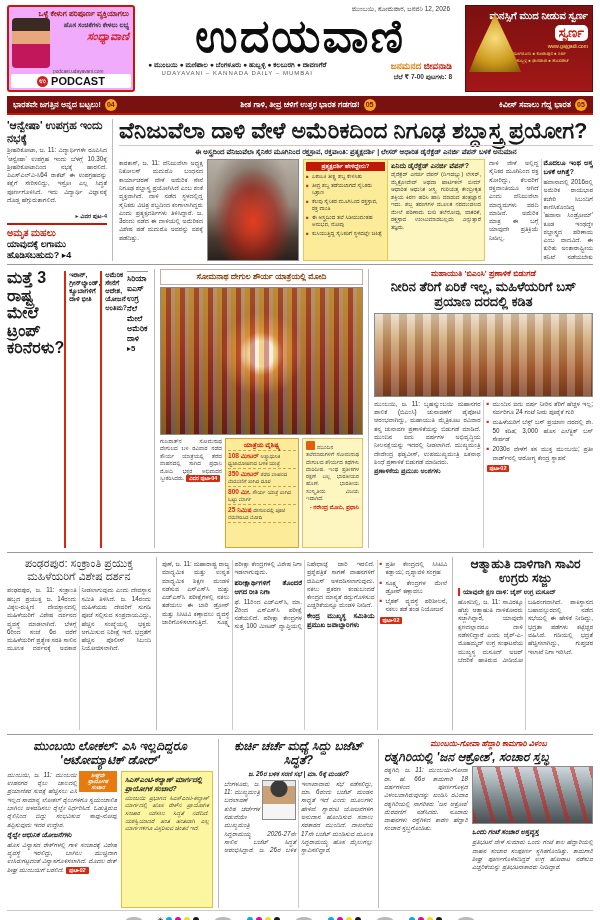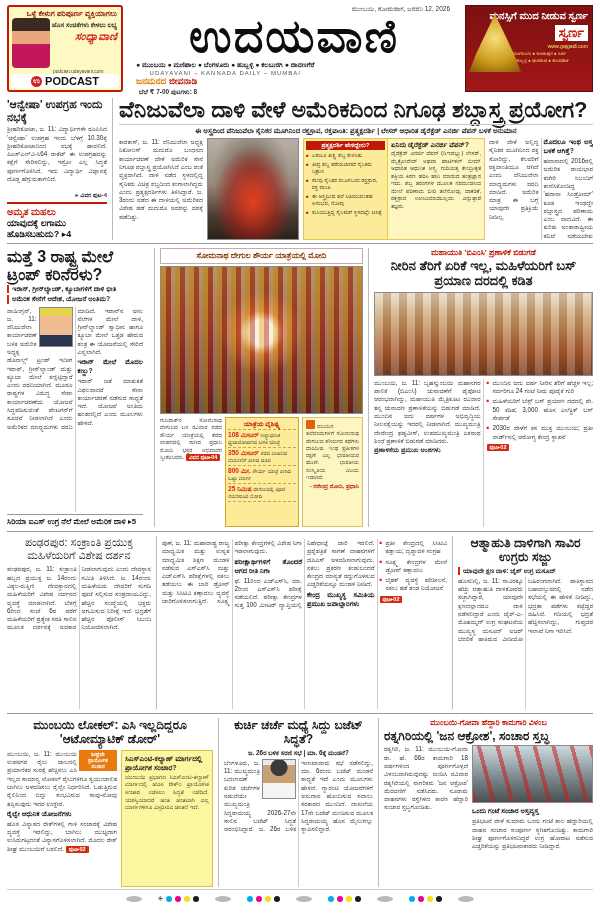--- a/index.html
+++ b/index.html
@@ -1,50 +1,50 @@
 <!DOCTYPE html>
 <html><head>
 <meta charset="utf-8">
 <style>
   html,body{margin:0;padding:0;background:#e9e9e9;}
   .page{width:600px;height:920px;margin:0 auto;background:#fff;position:relative;overflow:hidden;
         font-family:"Liberation Sans","DejaVu Sans",sans-serif;color:#1a1a1a;}
   
   .masthead{display:flex;gap:5px;padding:5px 7px 2px;height:94px;box-sizing:border-box;}
-  .podcast-ad{width:116px;border:2px solid #c21807;border-radius:3px;background:#fef9c3;position:relative;
+  .podcast-ad{width:128px;border:2px solid #c21807;border-radius:3px;background:#f0abfc;position:relative;
               box-sizing:border-box;padding:3px 4px;text-align:right;}
   .pa-woman{position:absolute;left:3px;bottom:22px;width:38px;height:50px;border-radius:4px;
             background:linear-gradient(180deg,#3a2a22 0 26%,#e8a87c 26% 52%,#c2185b 52% 100%);}
   .pa-l1{color:#8a1a02;font-weight:bold;font-size:7.5px;line-height:1.15;}
   .pa-l2{color:#333;font-weight:bold;font-size:6.5px;line-height:1.15;margin-top:2px;}
   .pa-brand{color:#d01f1f;font-weight:800;font-size:11px;font-style:italic;margin-top:2px;}
   .pa-podrow{position:absolute;left:2px;right:2px;bottom:2px;background:#fff;border-radius:2px;
              display:flex;align-items:center;justify-content:center;gap:3px;padding:1px 0;}
   .pa-logo{width:11px;height:11px;border-radius:50%;background:#d01f1f;color:#fff;font-size:7px;font-weight:800;
            display:flex;align-items:center;justify-content:center;}
   .pa-pod{font-weight:800;font-size:11px;color:#111;}
   .pa-url{position:absolute;left:44px;bottom:16px;font-size:4.8px;color:#444;}
   .center-mast{flex:1;display:flex;flex-direction:column;align-items:center;position:relative;}
   .dateline{align-self:flex-end;font-size:6.5px;color:#333;margin-right:10px;}
   .nameplate{font-size:46px;font-weight:800;letter-spacing:2px;line-height:1.02;color:#0d0d0d;}
-  .mast-bottom{width:100%;display:flex;align-items:flex-start;padding:1px 8px 0;box-sizing:border-box;flex-direction:column;}
+  .mast-bottom{width:100%;display:flex;justify-content:space-between;align-items:flex-start;padding:1px 8px 0;box-sizing:border-box;}
   .editions{font-size:6.8px;font-weight:bold;color:#222;text-align:center;}
   .english-line{font-size:6px;color:#555;letter-spacing:1px;text-align:center;margin-top:1px;}
   .tag-block{text-align:right;}
   .tagline{font-size:9px;font-weight:800;}
   .tagline .t1{color:#e07b00;} .tagline .t2{color:#c21807;}
   .priceline{font-size:6.5px;color:#333;font-weight:bold;margin-top:1px;}
   .gold-ad{width:128px;background:linear-gradient(180deg,#7c1010,#a31717);border:1px solid #5e0b0b;
            position:relative;box-sizing:border-box;padding:4px 4px 2px;text-align:right;color:#fff;}
   .ga-jewel{position:absolute;left:3px;top:8px;width:52px;height:58px;
             background:radial-gradient(circle at 50% 42%,#f7dd7a,#cc9a1c 58%,#8a5c0a 95%);
             clip-path:polygon(50% 0,86% 68%,100% 100%,0 100%,14% 68%);}
   .ga-l1{font-size:10px;font-weight:700;line-height:1.2;}
   .ga-brand{display:inline-block;background:#fff;color:#c21807;font-weight:800;font-size:13px;
-            padding:0 4px;margin-top:3px;border-radius:0;}
+            padding:0 4px;margin-top:3px;border-radius:5px;}
   .ga-url{font-size:5.2px;color:#ffe36e;margin-top:2px;}
   .ga-cities{font-size:4.6px;color:#ffe36e;margin-top:2px;line-height:1.5;text-align:center;}
   
   .teaser-bar{display:flex;align-items:center;justify-content:space-between;background:#7a1111;color:#fff;
               height:17px;margin:2px 7px 0;padding:0 6px;border-bottom:2px solid #c21807;}
   .teaser-item{display:flex;align-items:center;gap:4px;}
   .teaser-label{font-size:8px;font-weight:800;}
   .teaser-page{width:12px;height:12px;border-radius:50%;background:#f7a120;color:#7a1111;font-size:7px;
                font-weight:800;display:flex;align-items:center;justify-content:center;}
   
@@ -78,21 +78,21 @@
   .lead-yellow{display:flex;width:182px;background:#fdf6c0;border:1px solid #e6c84e;box-sizing:border-box;}
   .witness{width:84px;background:#fcec9a;border-right:1px solid #e6c84e;padding:2px;box-sizing:border-box;}
   .witness-title{background:#c21807;color:#fff;font-weight:700;font-size:6px;text-align:center;padding:1px 0;}
   .witness ul{margin:2px 0 0;padding:0;list-style:none;font-size:5.6px;line-height:1.25;}
   .dew{flex:1;padding:2px 3px;box-sizing:border-box;}
   .dew-title{font-weight:800;font-size:7px;margin-bottom:1px;}
   .dew-body{font-size:5.8px;line-height:1.3;text-align:justify;color:#2a2a2a;}
   .lc-body2{flex:1;column-count:2;column-gap:5px;column-rule:1px solid #ccc;overflow:hidden;}
   
   .row2{display:flex;border-bottom:1px solid #999;padding:4px 0;height:288px;box-sizing:border-box;}
-  .col-trump{width:148px;border-right:1px solid #bbb;padding-right:11px;display:flex;flex-direction:column;box-sizing:border-box;}
+  .col-trump{width:148px;border-right:1px solid #bbb;padding-right:11px;display:flex;flex-direction:row;box-sizing:border-box;}
   .trump-head{font-size:16px;font-weight:800;line-height:1.1;}
   .trump-sub{font-size:6.8px;font-weight:700;border-left:2px solid #d42a10;padding-left:3px;margin-top:2px;line-height:1.2;}
   .trump-body{flex:1;margin-top:3px;column-count:2;column-gap:5px;column-rule:1px solid #ccc;overflow:hidden;}
   .trump-photo{width:34px;height:40px;float:right;margin:0 0 2px 2px;
      background:linear-gradient(180deg,#e8d44a 0 22%,#f0bd93 22% 70%,#2a3550 70% 100%);}
   .trump-teaser{border-top:1px solid #999;margin-top:2px;padding-top:2px;font-weight:800;font-size:7.8px;}
   .col-modi{width:214px;padding:0 5px;border-right:1px solid #bbb;display:flex;flex-direction:column;box-sizing:border-box;}
   .modi-captop{border:1px solid #d0a8a8;color:#8a3a00;font-weight:800;font-size:8px;text-align:center;padding:2px 0;}
   .modi-photo{height:148px;margin-top:2px;background:
      repeating-linear-gradient(90deg,rgba(230,180,50,.45) 0 5px,rgba(170,40,30,.45) 5px 10px,rgba(250,245,235,.3) 10px 14px),
@@ -123,21 +123,21 @@
   .pan-body{flex:1;margin-top:3px;column-count:2;column-gap:5px;column-rule:1px solid #ccc;overflow:hidden;}
   .col-exams{flex:1;padding:0 5px;border-right:1px solid #bbb;display:flex;flex-direction:column;box-sizing:border-box;}
   .exam-kicker{font-size:8px;}
   .exam-head{font-size:13.5px;font-weight:800;text-align:center;line-height:1.1;margin-top:1px;}
   .exam-body{flex:1;margin-top:3px;column-count:4;column-gap:5px;column-rule:1px solid #ccc;overflow:hidden;}
   .col-terror{width:140px;padding-left:5px;display:flex;flex-direction:column;box-sizing:border-box;}
   .ter-head{font-size:12.5px;font-weight:800;text-align:center;line-height:1.15;}
   .ter-sub{font-size:6.6px;font-weight:700;border-left:2px solid #d42a10;padding-left:3px;margin:2px 0;}
   .ter-body{flex:1;column-count:2;column-gap:5px;column-rule:1px solid #ccc;overflow:hidden;}
   
-  .row4{display:flex;padding:4px 0 2px;height:176px;box-sizing:border-box;border-bottom:1px solid #ccc;}
+  .row4{display:flex;padding:4px 0 2px;height:176px;box-sizing:border-box;border-bottom:1px solid #ccc;font-style:italic;}
   .col-local{width:212px;border-right:1px solid #bbb;padding-right:5px;display:flex;flex-direction:column;box-sizing:border-box;}
   .local-head{font-size:12px;font-weight:800;text-align:center;line-height:1.2;}
   .local-content{display:flex;gap:4px;margin-top:3px;flex:1;overflow:hidden;}
   .local-left{flex:1;overflow:hidden;}
   .chip{background:#e87a10;color:#fff;font-size:5.3px;font-weight:700;padding:1px 2px;width:34px;
         float:right;margin:0 0 2px 2px;text-align:center;line-height:1.2;}
   .local-box{width:92px;background:#fdf6a0;border:1px solid #e0c040;padding:3px;box-sizing:border-box;}
   .lb-title{font-weight:800;font-size:7.2px;line-height:1.25;}
   .lb-body{font-size:5.9px;line-height:1.3;text-align:justify;margin-top:2px;color:#2a2a2a;}
   .col-budget{width:160px;padding:0 5px;border-right:1px solid #bbb;display:flex;flex-direction:column;box-sizing:border-box;}
@@ -200,20 +200,34 @@
       <div class="ga-l1">ಮನಸ್ಸಿಗೆ ಮುದ ನೀಡುವ ಸ್ವರ್ಣ</div>
       <div><span class="ga-brand">ಸ್ವರ್ಣ</span></div>
       <div class="ga-url">www.gajgadi.com</div>
       <div class="ga-cities">
         <span>● ಉಡುಪಿ ● ಮಂಗಳೂರು ● ಕುಂದಾಪುರ ● ಶಿರ್ವ</span><br>
         <span>● ಬೆಂಗಳೂರು ● ಹುಬ್ಬಳ್ಳಿ ● ಧಾರವಾಡ ● ಹೊಸಪೇಟೆ</span>
       </div>
     </div>
   </div>
 
+  <div class="teaser-bar">
+    <div class="teaser-item">
+      <span class="teaser-label">ಭಾರತವೇ ಜಗತ್ತಿನ ಅನ್ನದ ಬಟ್ಟಲು!</span>
+      <span class="teaser-page">04</span>
+    </div>
+    <div class="teaser-item">
+      <span class="teaser-label">ಶೀತ ಗಾಳಿ, ತೀವ್ರ ಚಳಿಗೆ ಉತ್ತರ ಭಾರತ ಗಡಗಡ!</span>
+      <span class="teaser-page">05</span>
+    </div>
+    <div class="teaser-item">
+      <span class="teaser-label">ಕಿವೀಸ್ ಸವಾಲು ಗೆದ್ದ ಭಾರತ</span>
+      <span class="teaser-page">05</span>
+    </div>
+  </div>
 
   <div class="main">
 
     <div class="row1">
       <div class="col-anvesha">
         <div class="anv-head">'ಆನ್ವೇಷಾ' ಉಪಗ್ರಹ ಇಂದು ನಭಕ್ಕೆ</div>
         <div class="anv-body body-text">ಶ್ರೀಹರಿಕೋಟಾ, ಜ. 11: ವಿದ್ಯಾರ್ಥಿಗಳೇ ರೂಪಿಸಿದ 'ಆನ್ವೇಷಾ' ಉಪಗ್ರಹ ಇಂದು ಬೆಳಗ್ಗೆ 10.30ಕ್ಕೆ ಶ್ರೀಹರಿಕೋಟಾದಿಂದ ನಭಕ್ಕೆ ಹಾರಲಿದೆ. ಪಿಎಸ್‌ಎಲ್‌ವಿ-ಸಿ64 ರಾಕೆಟ್ ಈ ಉಪಗ್ರಹವನ್ನು ಕಕ್ಷೆಗೆ ಸೇರಿಸಲಿದ್ದು, ಇಸ್ರೋ ಎಲ್ಲ ಸಿದ್ಧತೆ ಪೂರ್ಣಗೊಳಿಸಿದೆ. ಇದು ವಿದ್ಯಾರ್ಥಿ ವಿಜ್ಞಾನಕ್ಕೆ ದೊಡ್ಡ ಹೆಗ್ಗುರುತಾಗಲಿದೆ.</div>
         <div class="anv-more">▸ ವಿವರ ಪುಟ-4</div>
         <div class="amrut">
           <div class="amrut-title">ಅಮೃತ ಮಹಲು</div>

